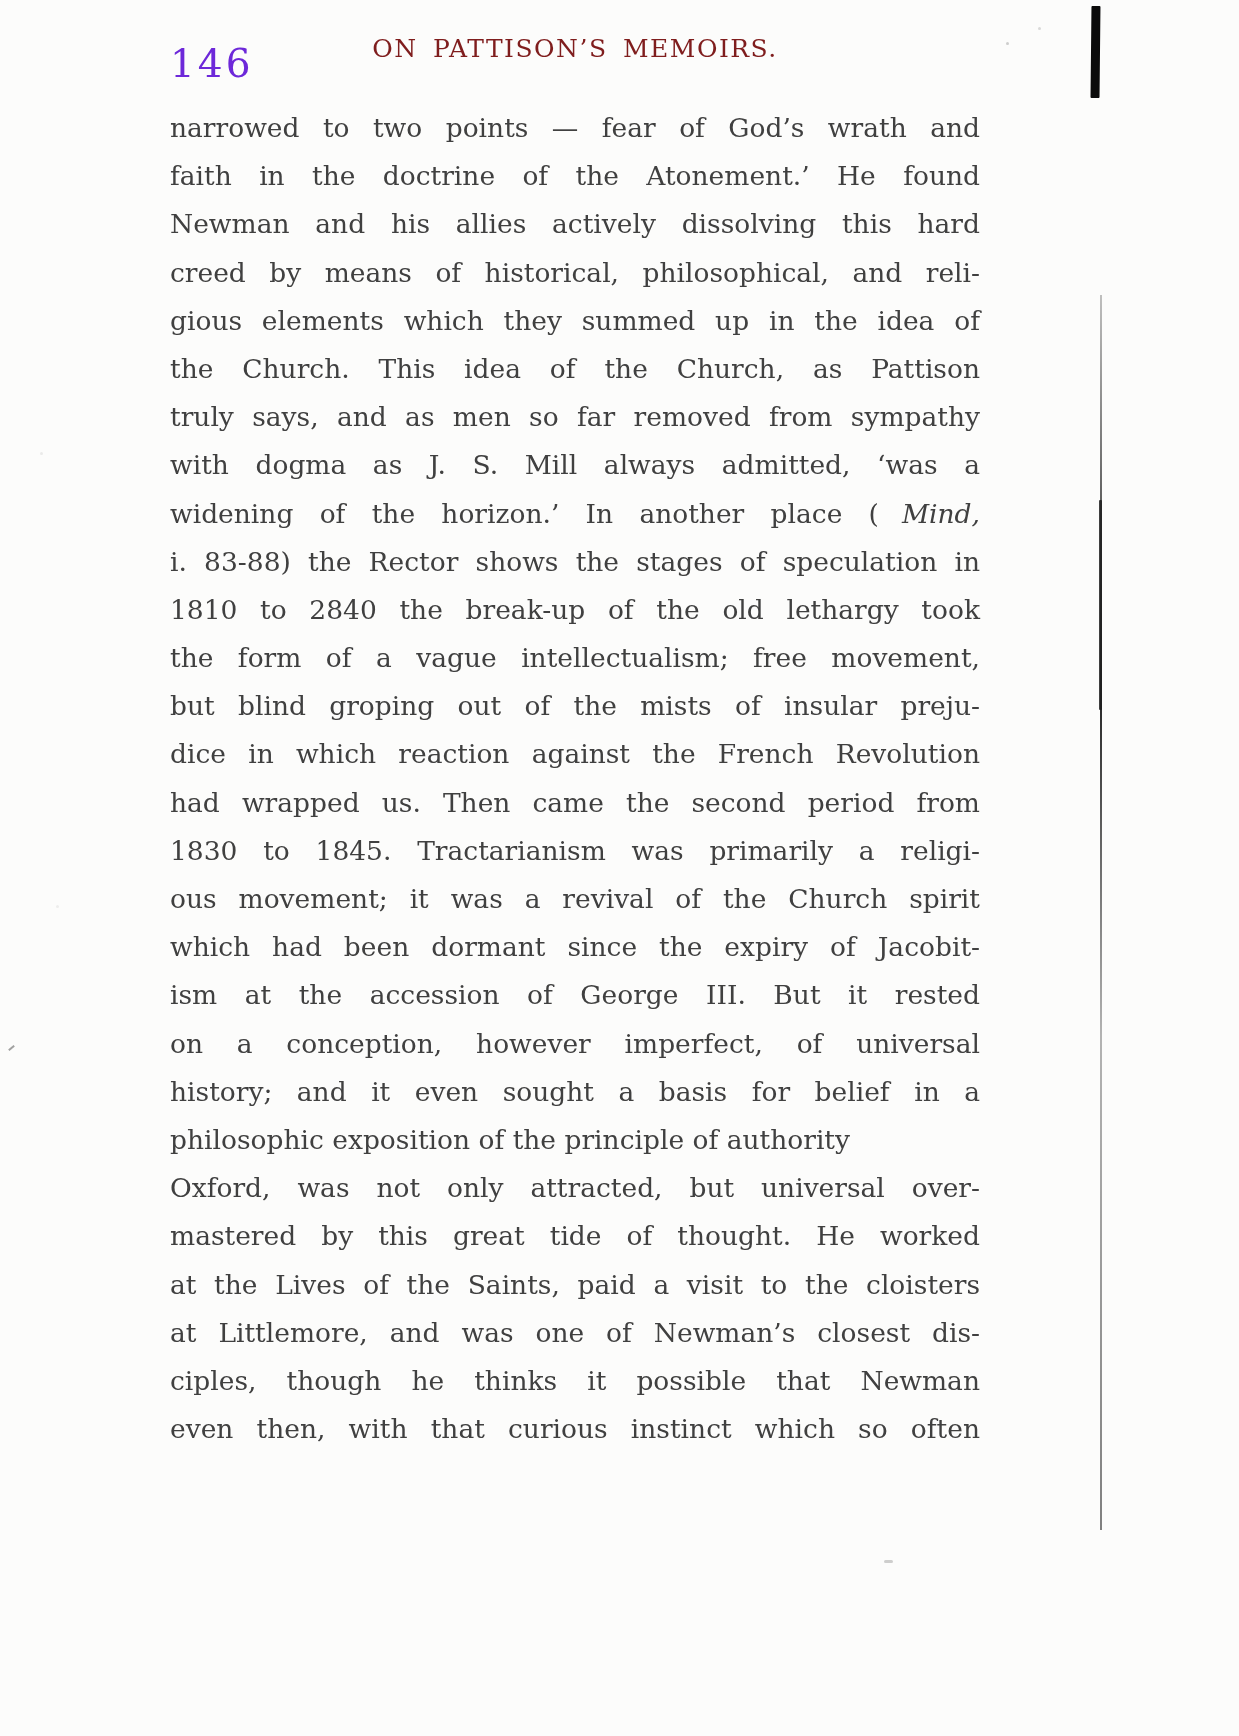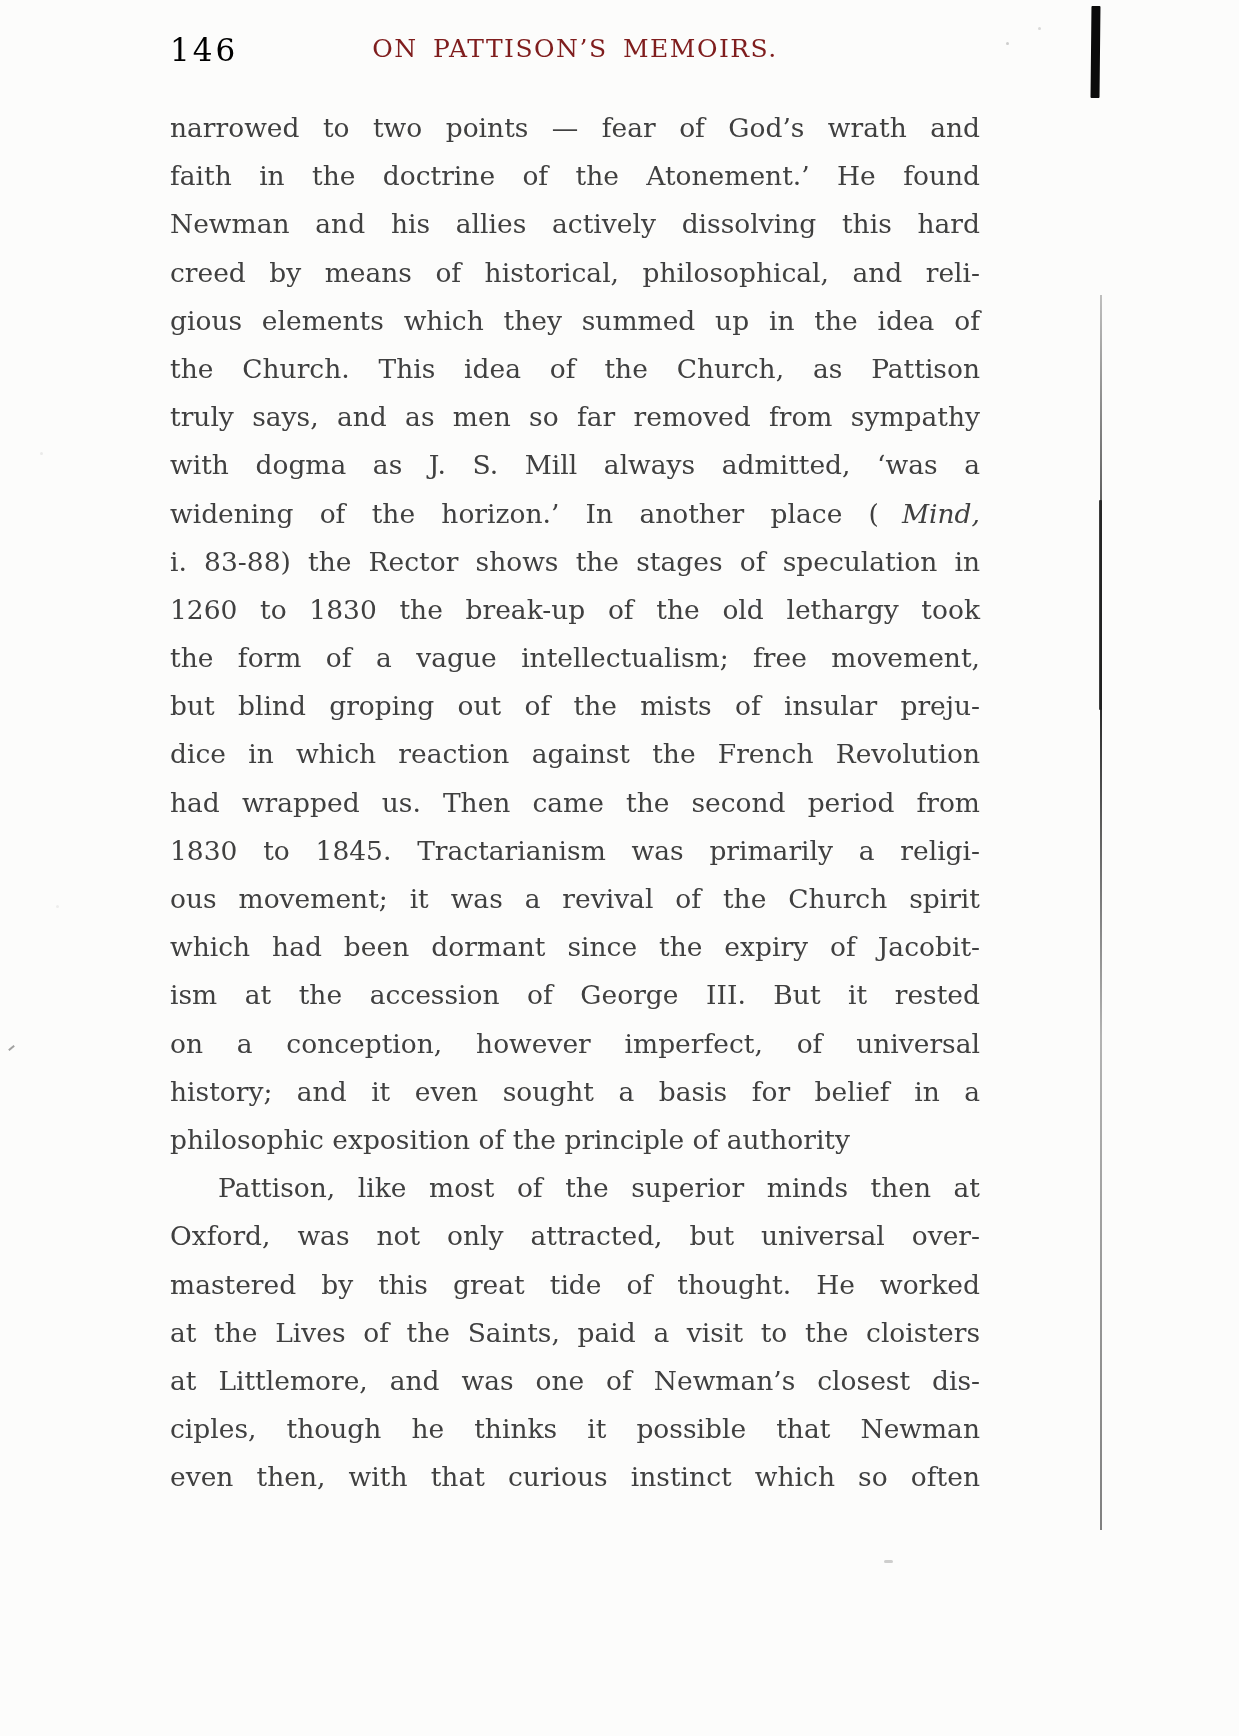--- a/index.html
+++ b/index.html
@@ -21,24 +21,24 @@
   .header {
     position: absolute;
     top: 30px;
     left: 170px;
     width: 810px;
     height: 44px;
   }
   .pagenum {
     position: absolute;
     left: 0;
-    top: 2px;
-    font-size: 31px;
+    top: 11px;
+    font-size: 39px;
     letter-spacing: 3px;
-    color: #000000;
+    color: #6d28d9;
   }
   .running-title {
     position: absolute;
     left: 0;
     right: 0;
     top: 4px;
     text-align: center;
     font-size: 25px;
     letter-spacing: 1.5px;
     word-spacing: 6px;
@@ -111,33 +111,32 @@
       <div class="line">narrowed to two points — fear of God’s wrath and</div>
       <div class="line">faith in the doctrine of the Atonement.’ He found</div>
       <div class="line">Newman and his allies actively dissolving this hard</div>
       <div class="line">creed by means of historical, philosophical, and reli-</div>
       <div class="line">gious elements which they summed up in the idea of</div>
       <div class="line">the Church. This idea of the Church, as Pattison</div>
       <div class="line">truly says, and as men so far removed from sympathy</div>
       <div class="line">with dogma as J. S. Mill always admitted, ‘was a</div>
       <div class="line"><span>widening of the horizon.’ In another place (</span><em>Mind,</em></div>
       <div class="line">i. 83-88) the Rector shows the stages of speculation in</div>
-      <div class="line">1260 to 1830 the break-up of the old lethargy took</div>
+      <div class="line">1810 to 2840 the break-up of the old lethargy took</div>
       <div class="line">the form of a vague intellectualism; free movement,</div>
       <div class="line">but blind groping out of the mists of insular preju-</div>
       <div class="line">dice in which reaction against the French Revolution</div>
       <div class="line">had wrapped us. Then came the second period from</div>
       <div class="line">1830 to 1845. Tractarianism was primarily a religi-</div>
       <div class="line">ous movement; it was a revival of the Church spirit</div>
       <div class="line">which had been dormant since the expiry of Jacobit-</div>
       <div class="line">ism at the accession of George III. But it rested</div>
       <div class="line">on a conception, however imperfect, of universal</div>
       <div class="line">history; and it even sought a basis for belief in a</div>
       <div class="line para-end">philosophic exposition of the principle of authority</div>
-      <div class="line indent">Pattison, like most of the superior minds then at</div>
       <div class="line">Oxford, was not only attracted, but universal over-</div>
       <div class="line">mastered by this great tide of thought. He worked</div>
       <div class="line">at the Lives of the Saints, paid a visit to the cloisters</div>
       <div class="line">at Littlemore, and was one of Newman’s closest dis-</div>
       <div class="line">ciples, though he thinks it possible that Newman</div>
       <div class="line">even then, with that curious instinct which so often</div>
     </div>
 
   <div class="artifact edge-bar-top"></div>
   <div class="artifact edge-line"></div>

